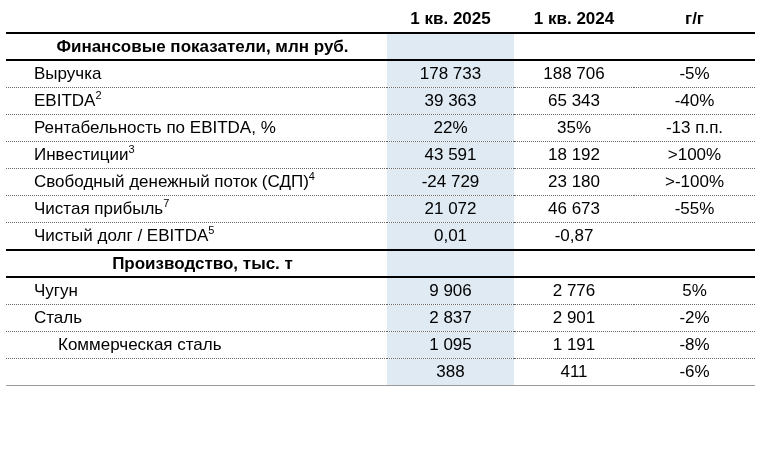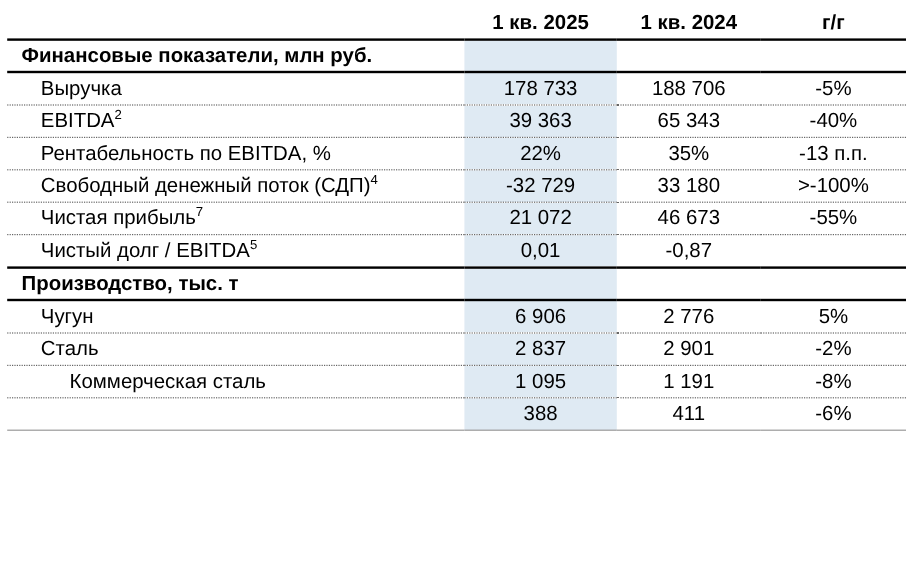--- a/index.html
+++ b/index.html
@@ -44,21 +44,21 @@
     padding-top: 3px;
   }
   tr.sec {
     border-top: 2px solid #000000;
     border-bottom: 2px solid #000000;
   }
   tr.sec td {
     font-weight: bold;
     height: 25px;
   }
-  tr.sec td.sec-t { padding-left: 12px; }
+  tr.sec td.sec-t { padding-left: 12px; text-align: center; }
 
   tr.dr + tr.dr { border-top: 1px dotted #666666; }
 
   td.hl { background: var(--hl, #dfeaf3); }
 
   sup {
     font-size: 11px;
     line-height: 0;
     vertical-align: super;
   }
@@ -101,23 +101,29 @@
     <td class="val">65 343</td>
     <td class="val">-40%</td>
   </tr>
   <tr class="dr">
     <td class="lbl"><span>Рентабельность по EBITDA, %</span><sup></sup></td>
     <td class="val hl">22%</td>
     <td class="val">35%</td>
     <td class="val">-13 п.п.</td>
   </tr>
   <tr class="dr">
+    <td class="lbl"><span>Инвестиции</span><sup>3</sup></td>
+    <td class="val hl">43 591</td>
+    <td class="val">18 192</td>
+    <td class="val">&gt;100%</td>
+  </tr>
+  <tr class="dr">
     <td class="lbl"><span>Свободный денежный поток (СДП)</span><sup>4</sup></td>
-    <td class="val hl">-32 729</td>
-    <td class="val">33 180</td>
+    <td class="val hl">-24 729</td>
+    <td class="val">23 180</td>
     <td class="val">&gt;-100%</td>
   </tr>
   <tr class="dr">
     <td class="lbl"><span>Чистая прибыль</span><sup>7</sup></td>
     <td class="val hl">21 072</td>
     <td class="val">46 673</td>
     <td class="val">-55%</td>
   </tr>
   <tr class="dr">
     <td class="lbl"><span>Чистый долг / EBITDA</span><sup>5</sup></td>
@@ -128,21 +134,21 @@
 
   <tr class="sec">
     <td class="sec-t">Производство, тыс. т</td>
     <td class="hl"></td>
     <td></td>
     <td></td>
   </tr>
 
   <tr class="dr">
     <td class="lbl"><span>Чугун</span><sup></sup></td>
-    <td class="val hl">6 906</td>
+    <td class="val hl">9 906</td>
     <td class="val">2 776</td>
     <td class="val">5%</td>
   </tr>
   <tr class="dr">
     <td class="lbl"><span>Сталь</span><sup></sup></td>
     <td class="val hl">2 837</td>
     <td class="val">2 901</td>
     <td class="val">-2%</td>
   </tr>
 

